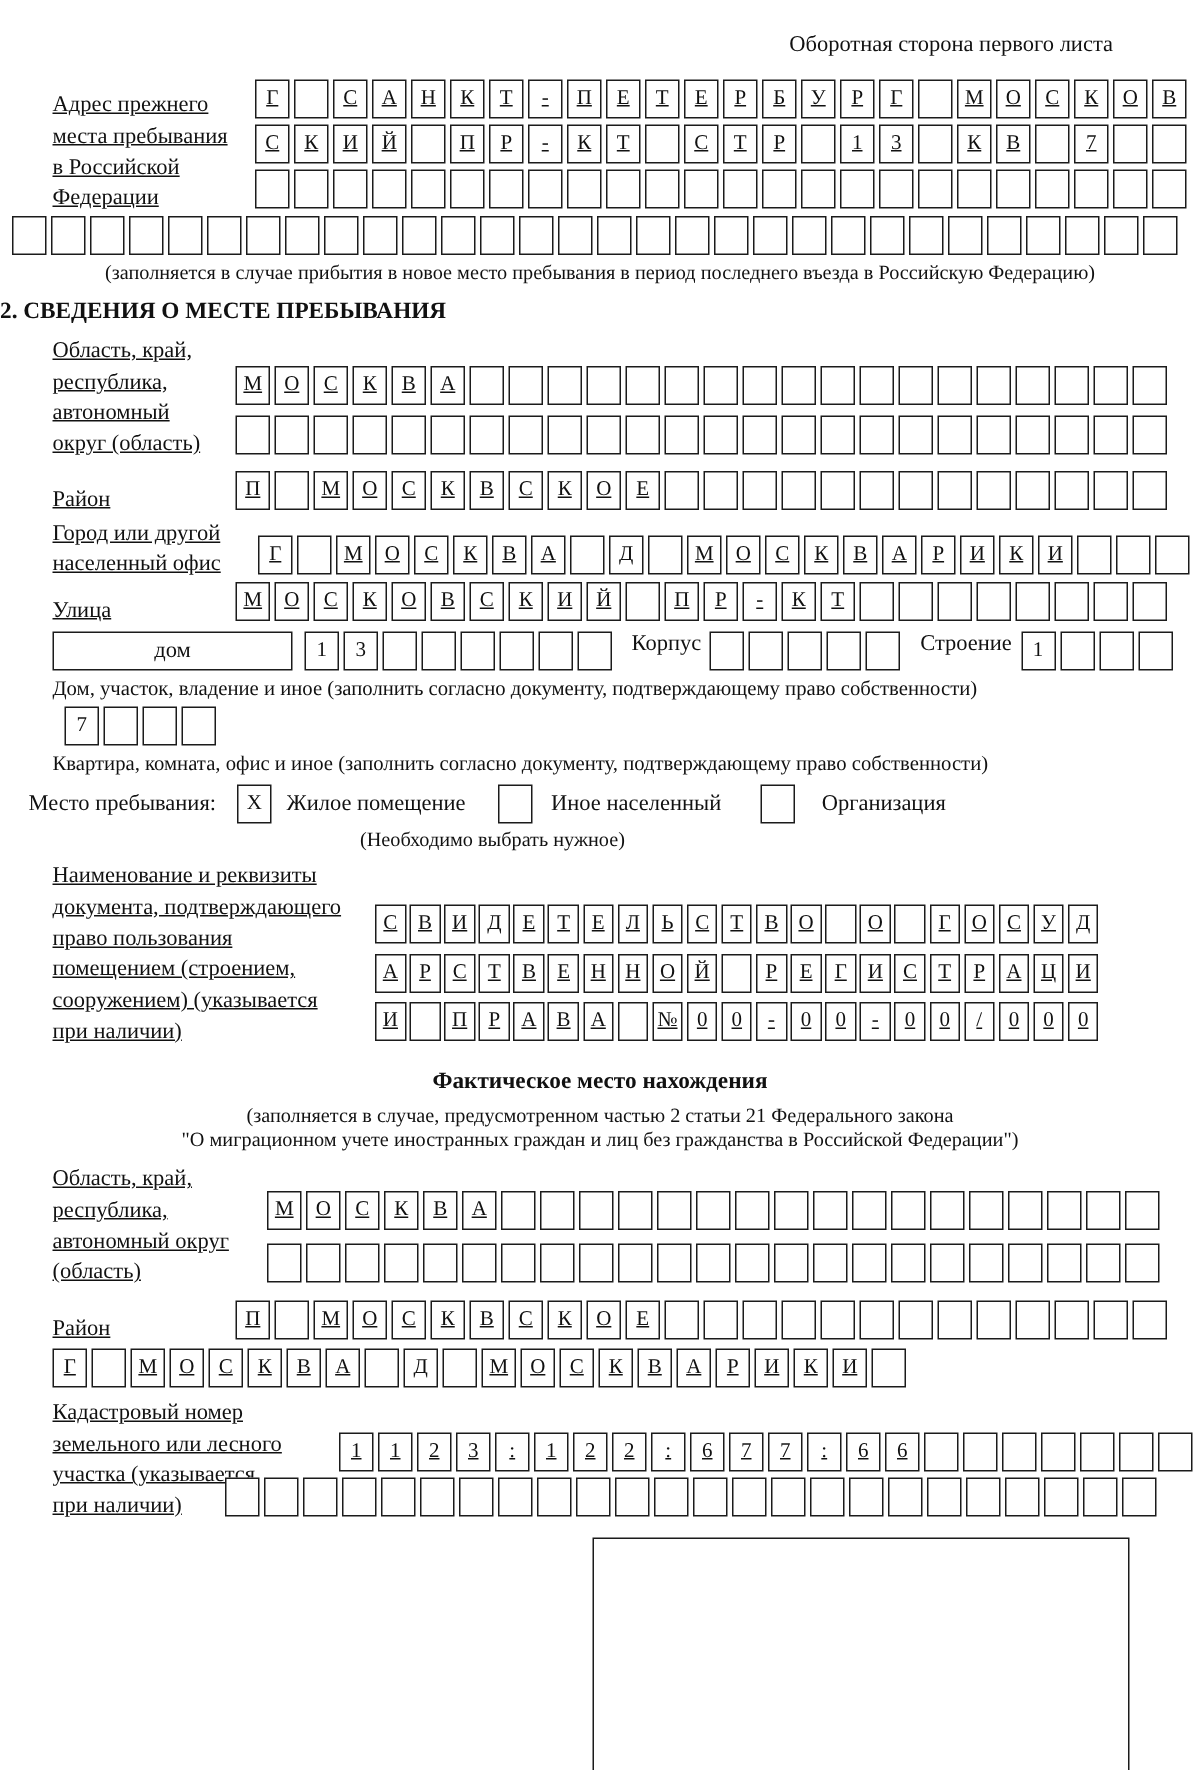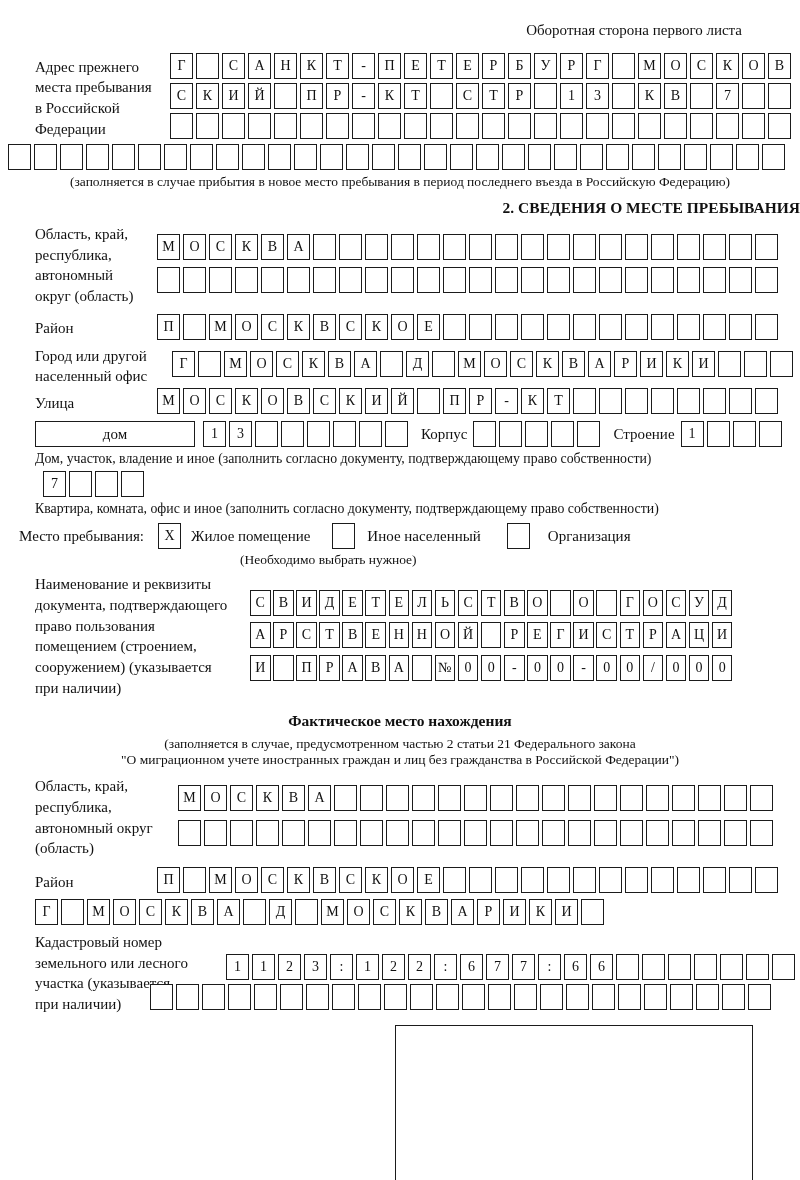--- a/index.html
+++ b/index.html
@@ -5,48 +5,48 @@
   * { box-sizing: border-box; }
   html,body { margin:0; padding:0; }
   body {
     width:800px; height:1180px;
     background:#ffffff; color:#111;
     font-family:"Liberation Serif","DejaVu Serif",serif;
     font-size:15px; overflow:hidden;
   }
   .side-note { padding:22px 58px 0 0; text-align:right; font-size:15px; }
 
-  .frow { display:flex; align-items:center; }
+  .frow { display:flex; align-items:flex-end;text-decoration:underline; }
   .flabel { font-size:15px; line-height:1.38; white-space:pre-line; flex-shrink:0; }
   .prelines { white-space:pre-line; }
 
   .cellrow { display:flex; margin-bottom:4px; }
   .cell {
     display:inline-flex; align-items:center; justify-content:center;
     width:23px; height:26px; border:1.5px solid #1b1b1b; margin-right:3px;
     font-size:14px; flex-shrink:0; background:#fff;
   }
   .cell-sm { width:20.5px; margin-right:2.6px; }
 
   .block1 { margin:14px 0 0 35px; }
   .block1 .flabel { width:135px; }
   .fullrow { margin:1px 0 0 8px; }
 
   .caption-center { text-align:center; font-size:13.5px; margin-top:4px; }
-  .sec-title { text-align:right; font-weight:bold; font-size:15.5px; margin:9px 0 7px; }
+  .sec-title { text-align:left; font-weight:bold; font-size:15.5px; margin:9px 0 7px; }
 
   .s2row { margin-left:35px; }
   .s2row .flabel { width:122px; }
   .gap6 { margin-bottom:6.5px; }
 
   .widebox {
     height:26px; border:1.5px solid #1b1b1b; display:flex;
     align-items:center; justify-content:center; font-size:15px; flex-shrink:0;
   }
-  .houserow { margin-left:35px; align-items:center; display:flex; margin-top:3px; }
+  .houserow { margin-left:35px; align-items:flex-start; display:flex; margin-top:3px; }
   .inline-lbl { font-size:15px; margin:0 6px 0 10px; white-space:nowrap; }
   .caption-left { margin:4px 0 4px 35px; font-size:13.8px; }
 
   .stayrow { margin:6px 0 0 19px; display:flex; align-items:center; }
   .cb {
     width:23px; height:26px; border:1.5px solid #1b1b1b; display:inline-flex;
     align-items:center; justify-content:center; font-size:14px; flex-shrink:0;
   }
   .stay-note { margin:3px 0 6px 240px; font-size:13.5px; }
 

